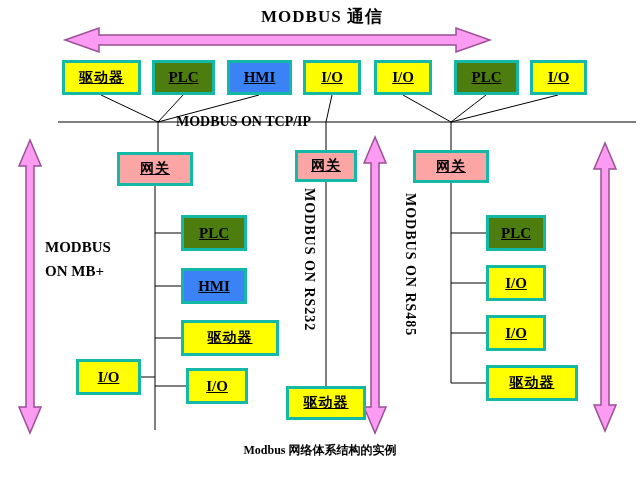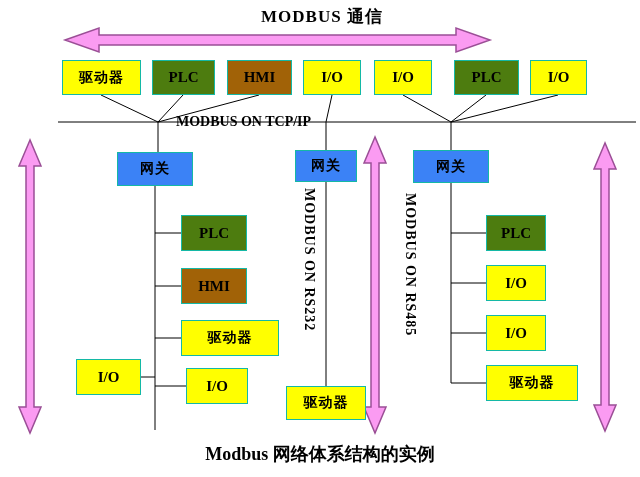--- a/index.html
+++ b/index.html
@@ -2,38 +2,38 @@
 <html><head>
 <meta charset="utf-8">
 <style>
   html,body{margin:0;padding:0;background:#fff;}
   #stage{
     position:relative;width:640px;height:477px;background:#ffffff;overflow:hidden;
     font-family:"Liberation Serif","DejaVu Serif",serif;color:#000;
   }
   #wires{position:absolute;left:0;top:0;width:640px;height:477px;}
   .node{
-    position:absolute;box-sizing:border-box;border:1px solid #14b8a6;
+    position:absolute;box-sizing:border-box;border:3px solid #14b8a6;
     display:flex;align-items:center;justify-content:center;
-    font-weight:bold;font-size:15px;line-height:1;
+    font-weight:bold;font-size:15px;line-height:1;text-decoration:underline;
   }
   .yellow{background:#FFFF00;}
   .green{background:#4d7c0f;}
-  .peach{background:#a16207;}
-  .gray{background:#3b82f6;}
+  .peach{background:#3b82f6;}
+  .gray{background:#fca5a5;}
   .cn{font-size:14px;letter-spacing:1px;}
   .lbl{position:absolute;font-weight:bold;}
   .title{left:4px;right:0;top:5px;text-align:center;font-size:17px;letter-spacing:1px;}
   .buslbl{left:176px;top:101px;font-size:14px;margin-top:13px;}
   .mbplus{left:45px;top:235px;font-size:15px;line-height:24px;}
   .vlabel{
     position:absolute;writing-mode:vertical-rl;text-orientation:mixed;
     font-weight:bold;font-size:14px;letter-spacing:1px;width:22px;
   }
-  .caption{left:0;right:0;top:442px;text-align:center;font-size:18px;}
+  .caption{left:0;right:0;top:442px;text-align:center;font-size:12px;}
 </style>
 </head>
 <body>
 
 <div id="stage">
 
   <svg id="wires" viewBox="0 0 640 477" xmlns="http://www.w3.org/2000/svg">
 
     <polygon points="65,40 99,28 99,35 456,35 456,28 490,40 456,52 456,45 99,45 99,52" fill="#FB9BF2" stroke="#9B4F96" stroke-width="1.5"></polygon>
     <polygon points="30,140 19,166 26,166 26,407 19,407 30,433 41,407 34,407 34,166 41,166" fill="#FB9BF2" stroke="#9B4F96" stroke-width="1.5"></polygon>
@@ -62,20 +62,24 @@
       <path d="M141 377 H155"></path>
       <path d="M451 233 H486"></path>
       <path d="M451 283 H486"></path>
       <path d="M451 333 H486"></path>
       <path d="M451 383 H486"></path>
     </g>
   </svg>
 
   <div class="lbl title">MODBUS 通信</div>
   <div class="lbl buslbl">MODBUS ON TCP/IP</div>
+  <div class="lbl mbplus">
+    <div>MODBUS</div>
+    <div>ON MB+</div>
+  </div>
   <div class="vlabel" style="left:295px;top:188px;height:192px;">MODBUS ON RS232</div>
   <div class="vlabel" style="left:396px;top:193px;height:192px;">MODBUS ON RS485</div>
   <div class="lbl caption">Modbus 网络体系结构的实例</div>
 
   <div class="node yellow cn" style="left:62px;top:60px;width:79px;height:35px;">驱动器</div>
   <div class="node green" style="left:152px;top:60px;width:63px;height:35px;">PLC</div>
   <div class="node peach" style="left:227px;top:60px;width:65px;height:35px;">HMI</div>
   <div class="node yellow" style="left:303px;top:60px;width:58px;height:35px;">I/O</div>
   <div class="node yellow" style="left:374px;top:60px;width:58px;height:35px;">I/O</div>
   <div class="node green" style="left:454px;top:60px;width:65px;height:35px;">PLC</div>

